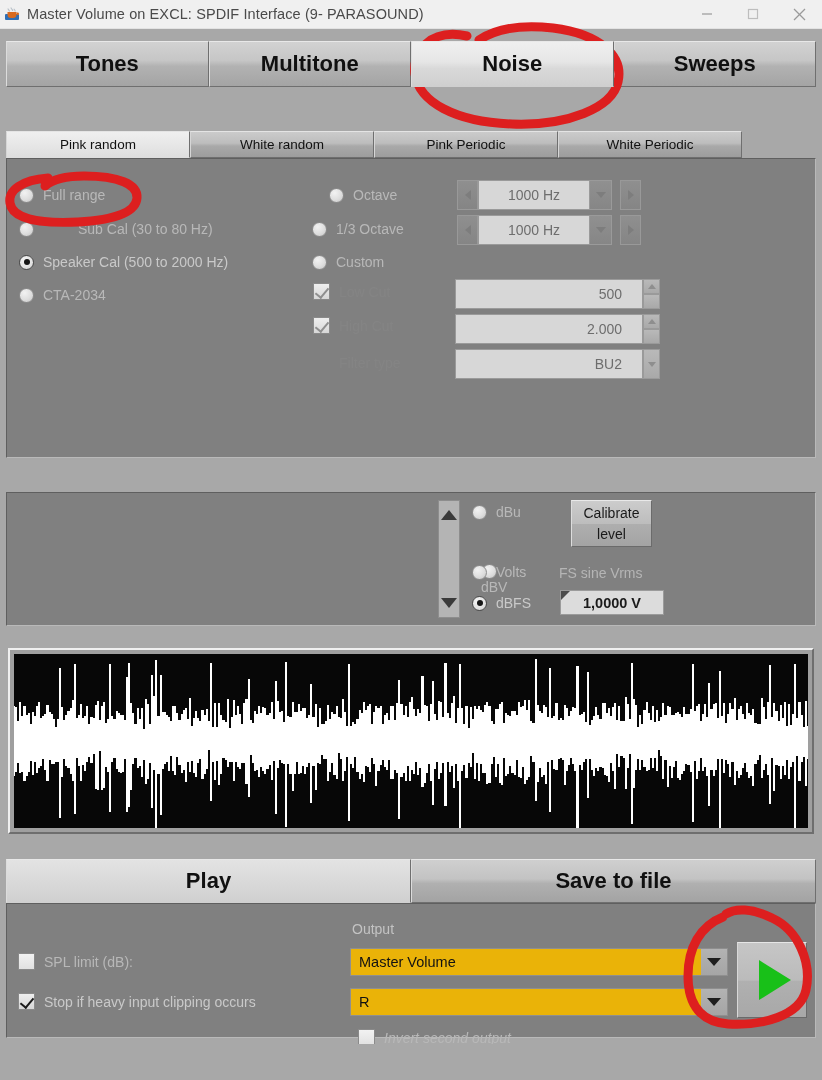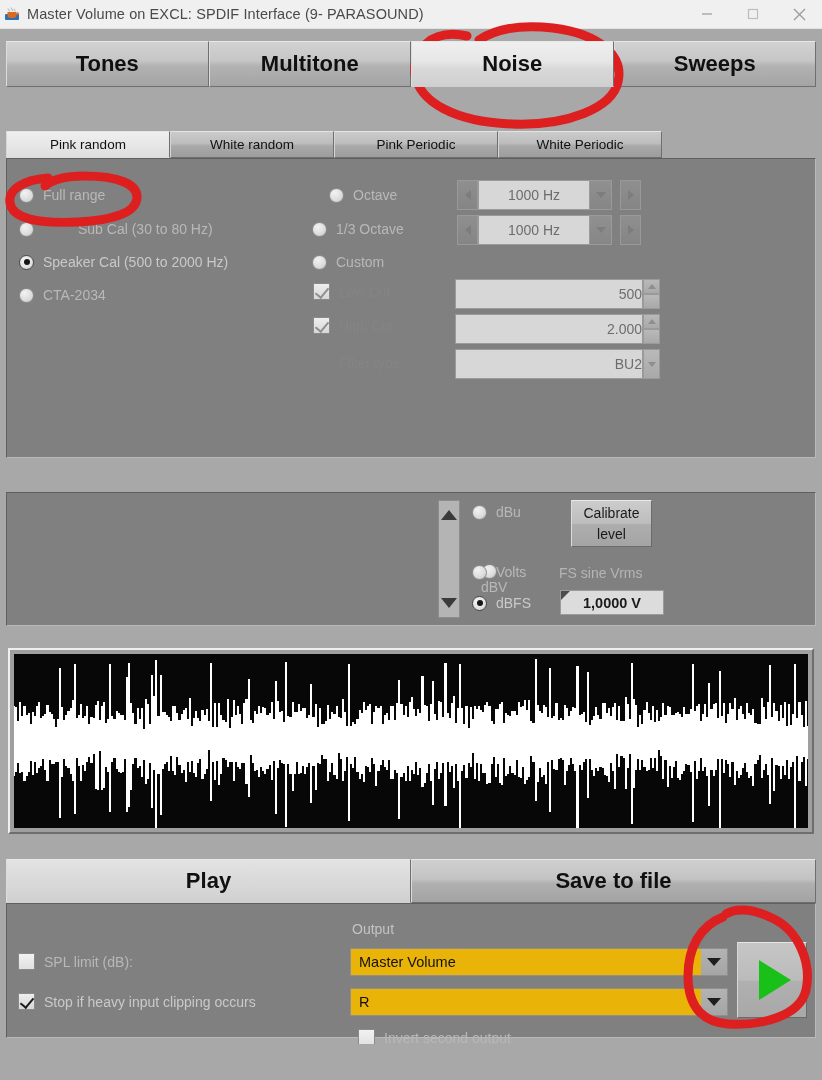--- a/index.html
+++ b/index.html
@@ -40,21 +40,21 @@
     background:linear-gradient(to bottom,#d2d2d2 0%,#c6c6c6 42%,#b2b2b2 55%,#a4a4a4 100%);
     border-top:1px solid #e8e8e8;border-left:1px solid #dcdcdc;
     border-right:1px solid #6f6f6f;border-bottom:1px solid #6f6f6f;
   }
   .tab.sel{
     background:linear-gradient(to bottom,#efefef 0%,#e6e6e6 45%,#d9d9d9 60%,#cfcfcf 100%);
     border-bottom:1px solid #cfcfcf;z-index:3;
   }
 
   
-  .subtabrow{position:absolute;left:6px;top:131px;width:656px;height:27px;display:flex;text-align:right;}
+  .subtabrow{position:absolute;left:6px;top:131px;width:736px;height:27px;display:flex;text-align:right;}
   .subtab{
     flex:1 1 0;box-sizing:border-box;display:flex;align-items:center;justify-content:center;
     font-size:13.5px;color:#111;
     background:linear-gradient(to bottom,#cbcbcb 0%,#bdbdbd 45%,#a9a9a9 56%,#9d9d9d 100%);
     border-top:1px solid #e4e4e4;border-left:1px solid #d6d6d6;
     border-right:1px solid #6f6f6f;border-bottom:1px solid #6f6f6f;
   }
   .subtab.sel{
     background:linear-gradient(to bottom,#efefef 0%,#e7e7e7 50%,#dedede 100%);
     border-bottom:1px solid #dedede;
@@ -97,21 +97,21 @@
   
   .sgroup{position:absolute;display:flex;align-items:stretch;height:30px;}
   .arrbtn{
     width:21px;background:linear-gradient(to bottom,#8f8f8f,#858585);
     border:1px solid #999;box-sizing:border-box;
     display:flex;align-items:center;justify-content:center;
   }
   .fld{
     background:#d7d7d7;border:1px solid #9a9a9a;box-sizing:border-box;
     display:flex;align-items:center;justify-content:flex-end;
-    padding-right:0;font-size:14px;color:#6d6d6d;
+    padding-right:20px;font-size:14px;color:#6d6d6d;
   }
   .fld.ctr{justify-content:center;padding-right:0;}
   .ddbtn{
     width:22px;background:linear-gradient(to bottom,#909090,#868686);
     border:1px solid #9a9a9a;border-left:none;box-sizing:border-box;
     display:flex;align-items:center;justify-content:center;
   }
   .spinbtns{width:17px;display:flex;flex-direction:column;}
   .spinhalf{
     flex:1 1 0;background:linear-gradient(to bottom,#b9b9b9,#a9a9a9);
@@ -478,21 +478,21 @@
       </span>
   </div>
 
   <div class="combo" style="left:350px;top:988px;width:378px;">
     <span class="ctext">R</span>
     <span class="cbtn">
         <span class="tri cdn"></span>
       </span>
   </div>
 
-  <div class="row" style="left:358px;top:1029px;">
+  <div class="row" style="left:358px;top:1029px;font-style:italic;">
     <span class="cbox flat"></span>
     <span class="rlabel">Invert second output</span>
   </div>
 
   <div class="gobtn">
     <span class="gotri"></span>
   </div>
 
   <div class="footline"></div>
   <div class="footer"></div>

